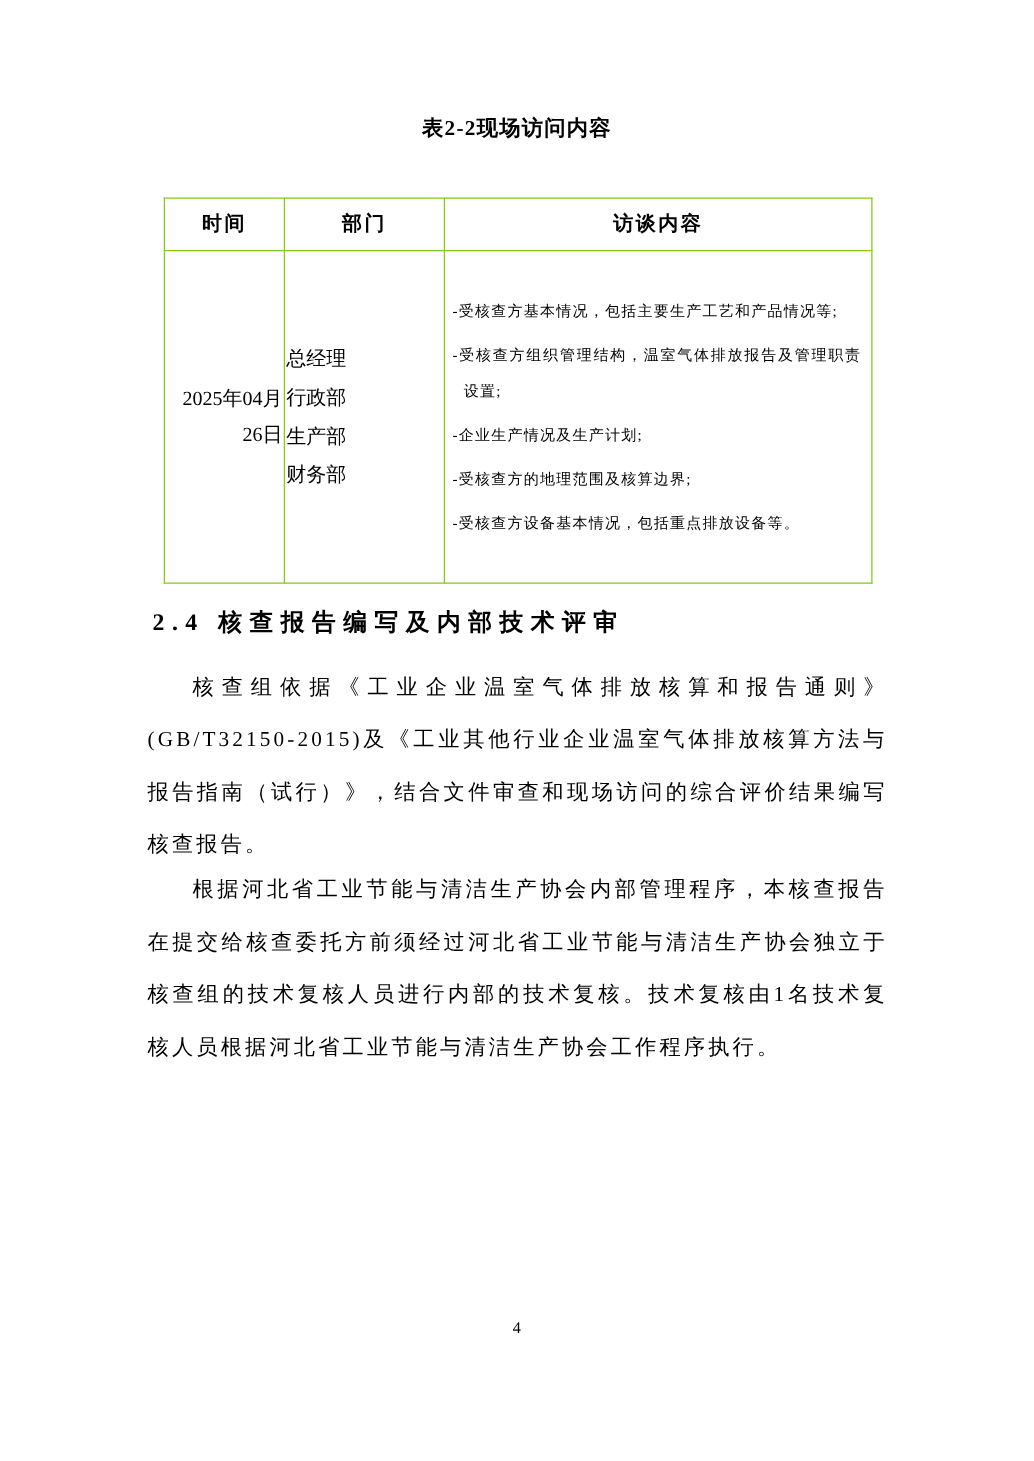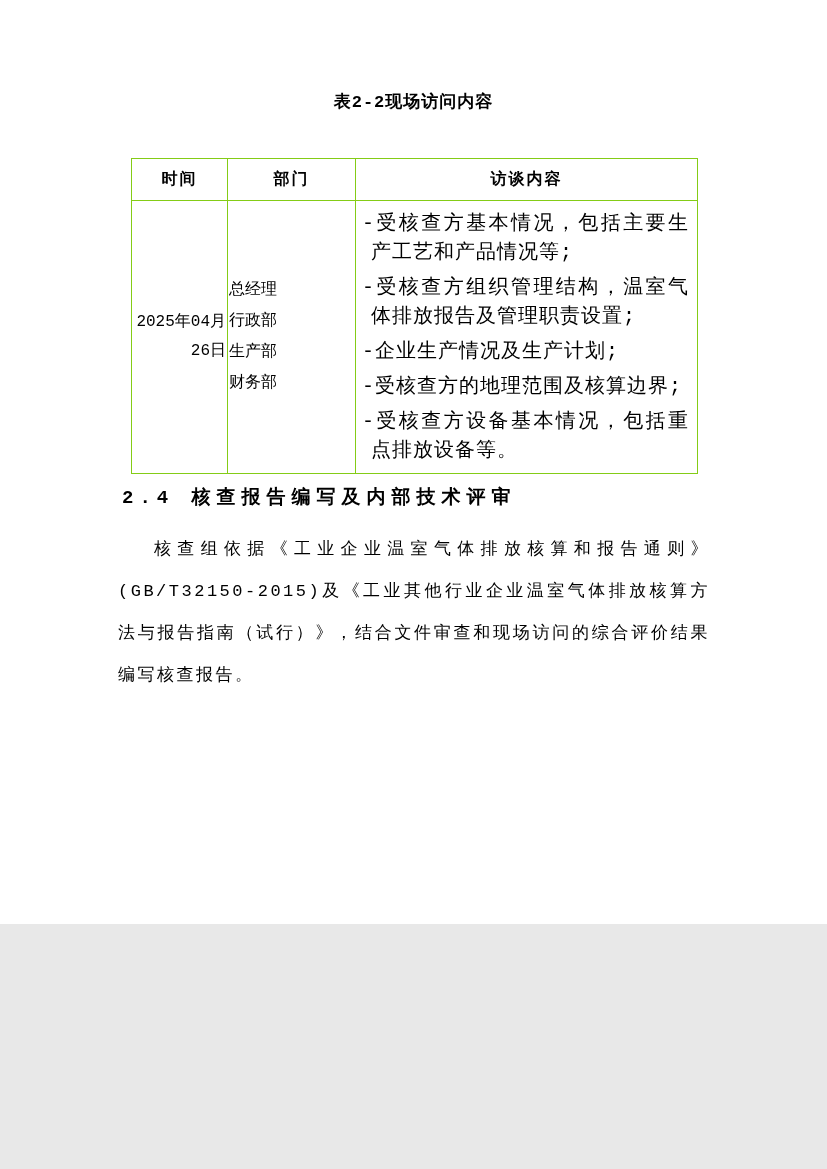--- a/index.html
+++ b/index.html
@@ -1,23 +1,23 @@
 <!DOCTYPE html>
 <html><head>
 <meta charset="utf-8">
 <style>
   html, body { margin: 0; padding: 0; background: #e8e8e8; }
   .page {
     position: relative;
     width: 827px;
-    height: 924px;
+    height: 1169px;
     margin: 0 auto;
     background: #ffffff;
     color: #000000;
-    font-family: Liberation Mono, monospace;
+    font-family: Liberation Serif, serif;
     overflow: hidden;
   }
 
   .table-caption {
     position: absolute;
     top: 92px;
     left: 0;
     width: 827px;
     text-align: center;
     font-size: 17px;
@@ -55,21 +55,21 @@
   td.time-cell .time-line { line-height: 29px; }
   td.dept-cell {
     text-align: left;
     vertical-align: middle;
     font-size: 16px;
   }
   td.dept-cell .dept-line { line-height: 31px; }
   td.content-cell {
     vertical-align: middle;
     padding: 2px 8px 2px 6px;
-    font-size: 20px;
+    font-size: 12px;
   }
   td.content-cell .interview-item {
     margin: 6px 0;
     line-height: 29px;
     padding-left: 9px;
     text-indent: -9px;
     letter-spacing: 1px;
     text-align: justify;
   }
 
@@ -148,16 +148,17 @@
           <p class="interview-item">-受核查方设备基本情况，包括重点排放设备等。</p>
         </td>
       </tr>
     </tbody>
   </table>
 
   <div class="section-heading">2.4 核查报告编写及内部技术评审</div>
 
   <div class="body-paragraph para-1">核查组依据《工业企业温室气体排放核算和报告通则》(GB/T32150-2015)及《工业其他行业企业温室气体排放核算方法与报告指南（试行）》，结合文件审查和现场访问的综合评价结果编写核查报告。</div>
 
+  <div class="body-paragraph para-2">根据河北省工业节能与清洁生产协会内部管理程序，本核查报告在提交给核查委托方前须经过河北省工业节能与清洁生产协会独立于核查组的技术复核人员进行内部的技术复核。技术复核由1名技术复核人员根据河北省工业节能与清洁生产协会工作程序执行。</div>
 
   <div class="page-number">4</div>
 
 </div>
 
 </body></html>

